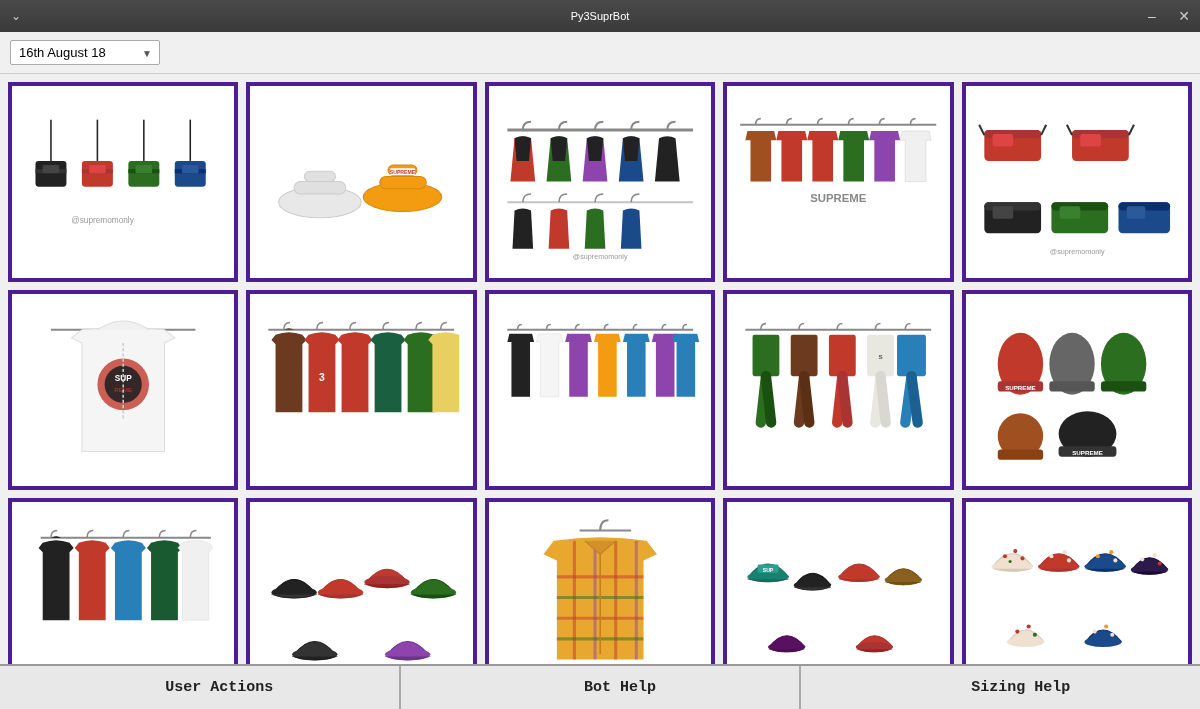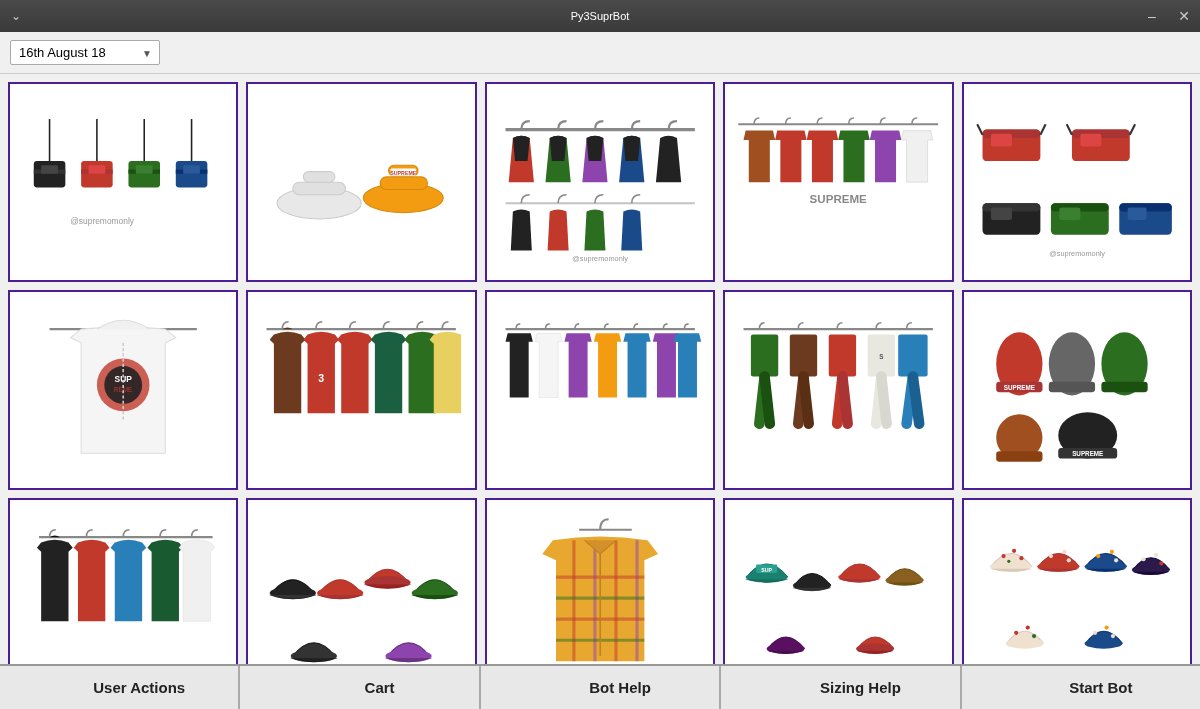--- a/index.html
+++ b/index.html
@@ -131,21 +131,21 @@
       background: #aaa;
       border: 1px solid #888;
     }
     .product-grid {
       display: grid;
       grid-template-columns: repeat(5, 1fr);
       gap: 8px;
     }
     .product-card {
       background: white;
-      border: 2px solid #4c1d95;
+      border: 4px solid #4c1d95;
       display: flex;
       align-items: flex-start;
       justify-content: center;
       height: 200px;
       overflow: hidden;
       cursor: pointer;
     }
     .product-img-container {
       width: 100%;
       height: 100%;
@@ -166,21 +166,21 @@
     .bottom-btn {
       flex: 1;
       background: #e8e8e8;
       border: 1px solid #aaa;
       border-bottom: none;
       border-top: none;
       font-size: 15px;
       font-weight: bold;
       color: #222;
       cursor: pointer;
-      font-family: Liberation Sans, sans-serif;
+      font-family: Liberation Mono, monospace;
       display: flex;
       align-items: center;
       justify-content: center;
       padding-left: 40px;
     }
     .bottom-btn:first-child { border-left: none; }
     .bottom-btn:last-child { border-right: none; }
   </style>
 </head>
 <body>
@@ -771,19 +771,17 @@
             </g>
           </svg>
         </div>
       </div>
 
     </div>
   </div>
 
   <div class="bottom-bar">
     <button class="bottom-btn">User Actions</button>
-    <button class="bottom-btn">Cart</button>
     <button class="bottom-btn">Bot Help</button>
     <button class="bottom-btn">Sizing Help</button>
-    <button class="bottom-btn">Start Bot</button>
   </div>
 
 </div>
 
 </body></html>

